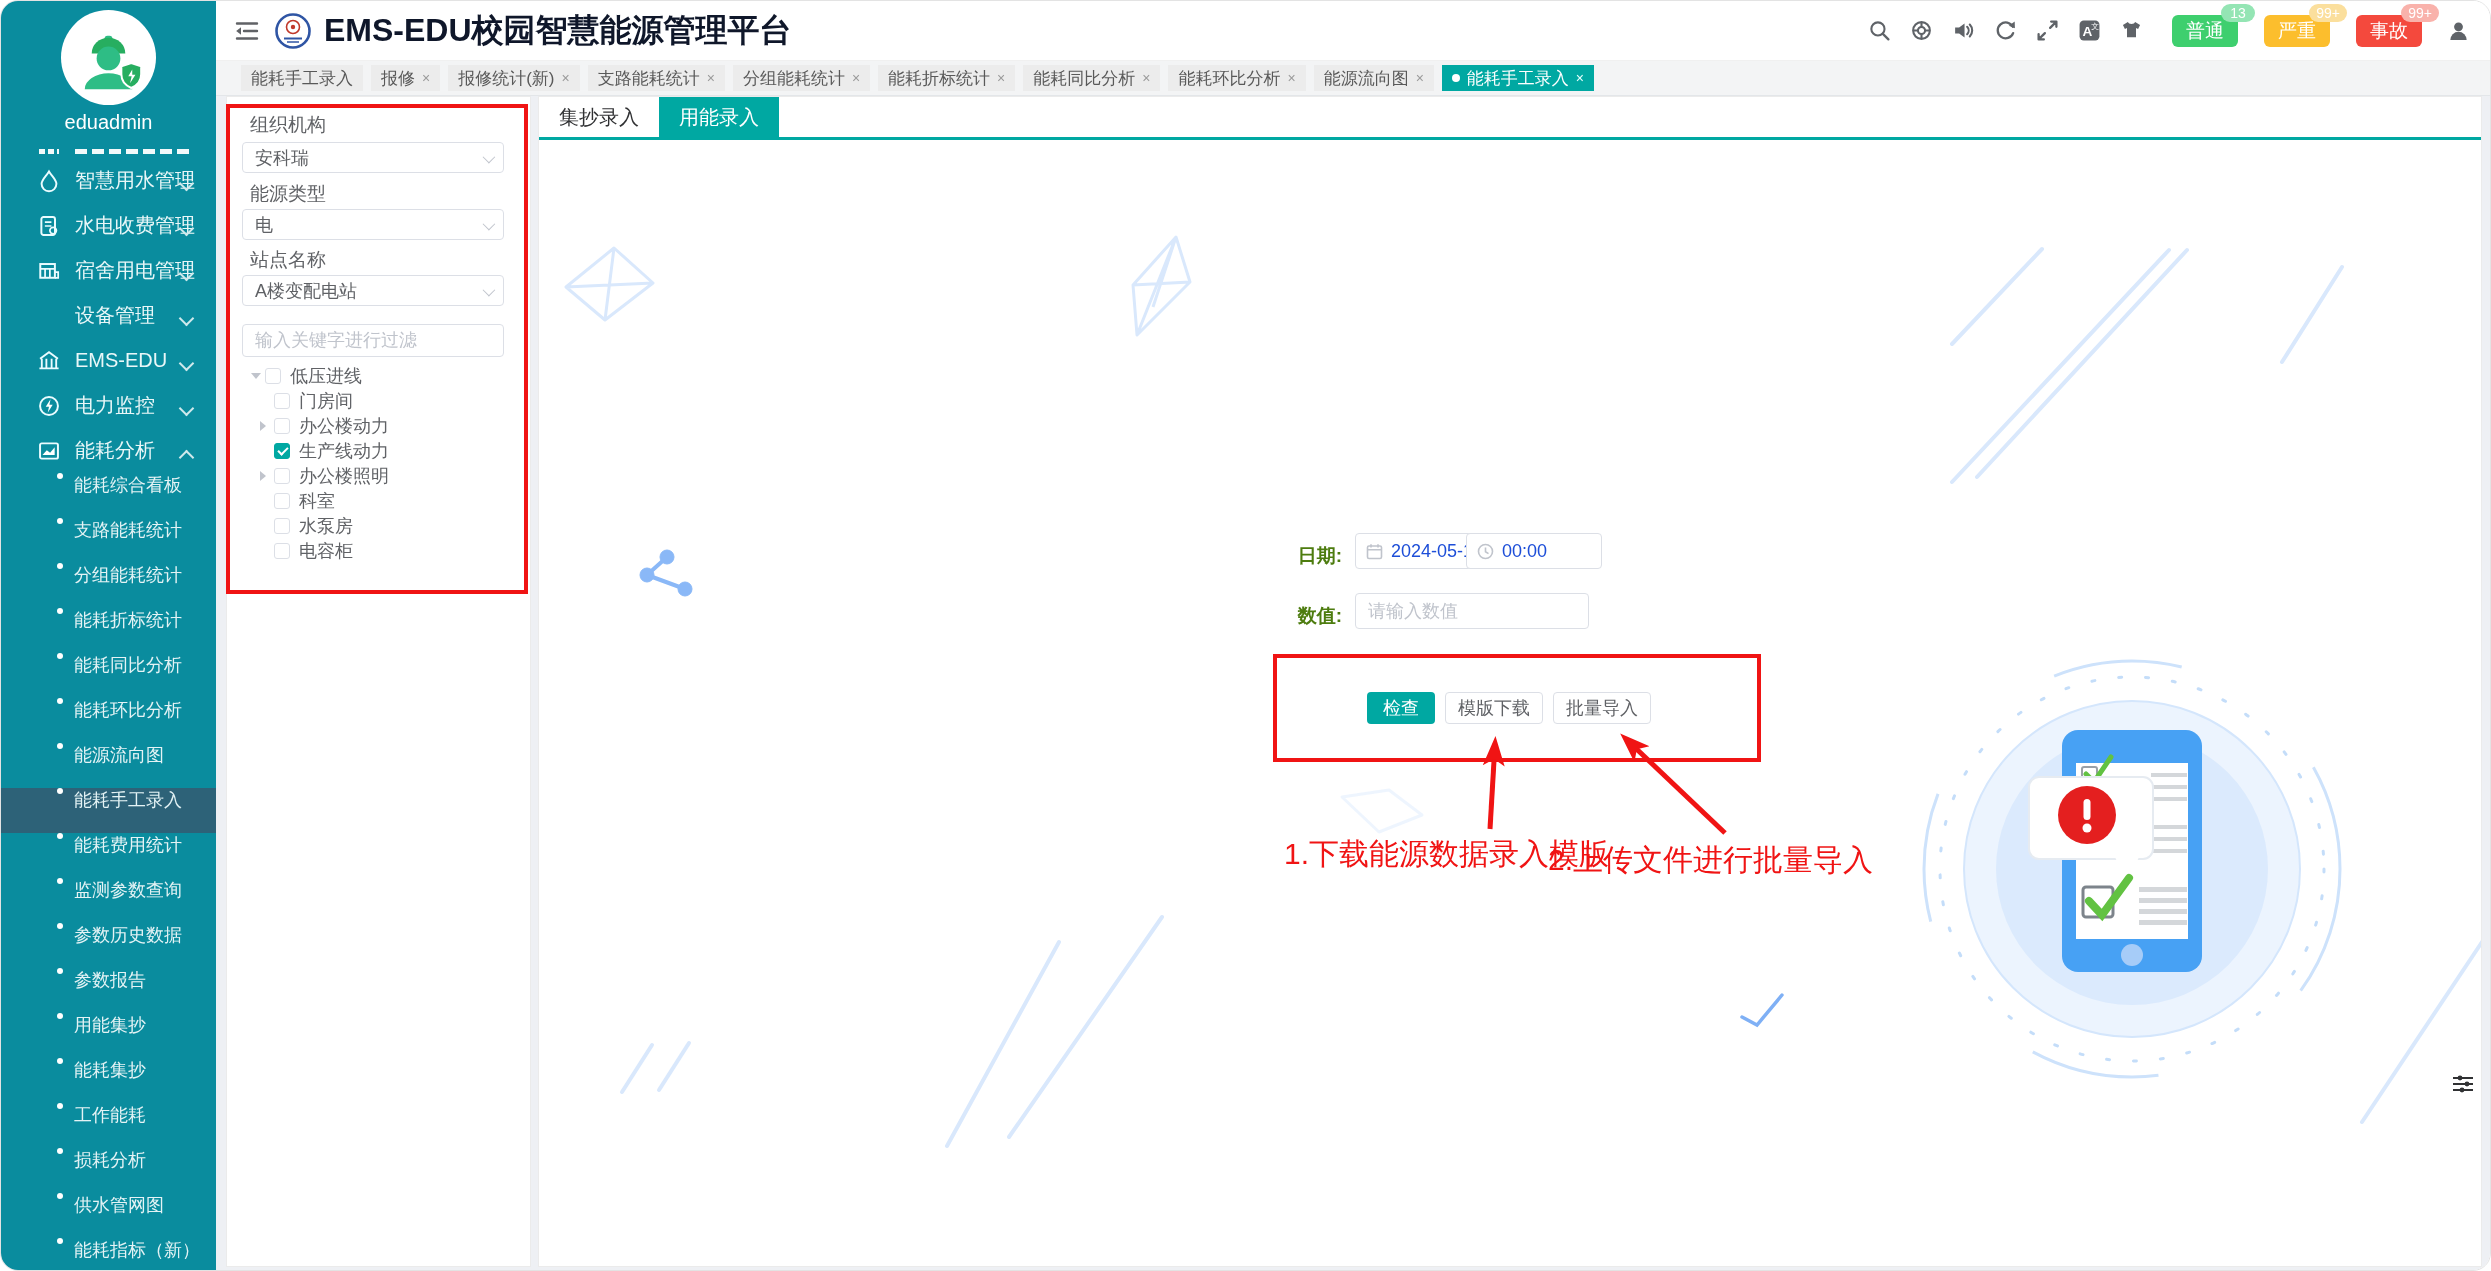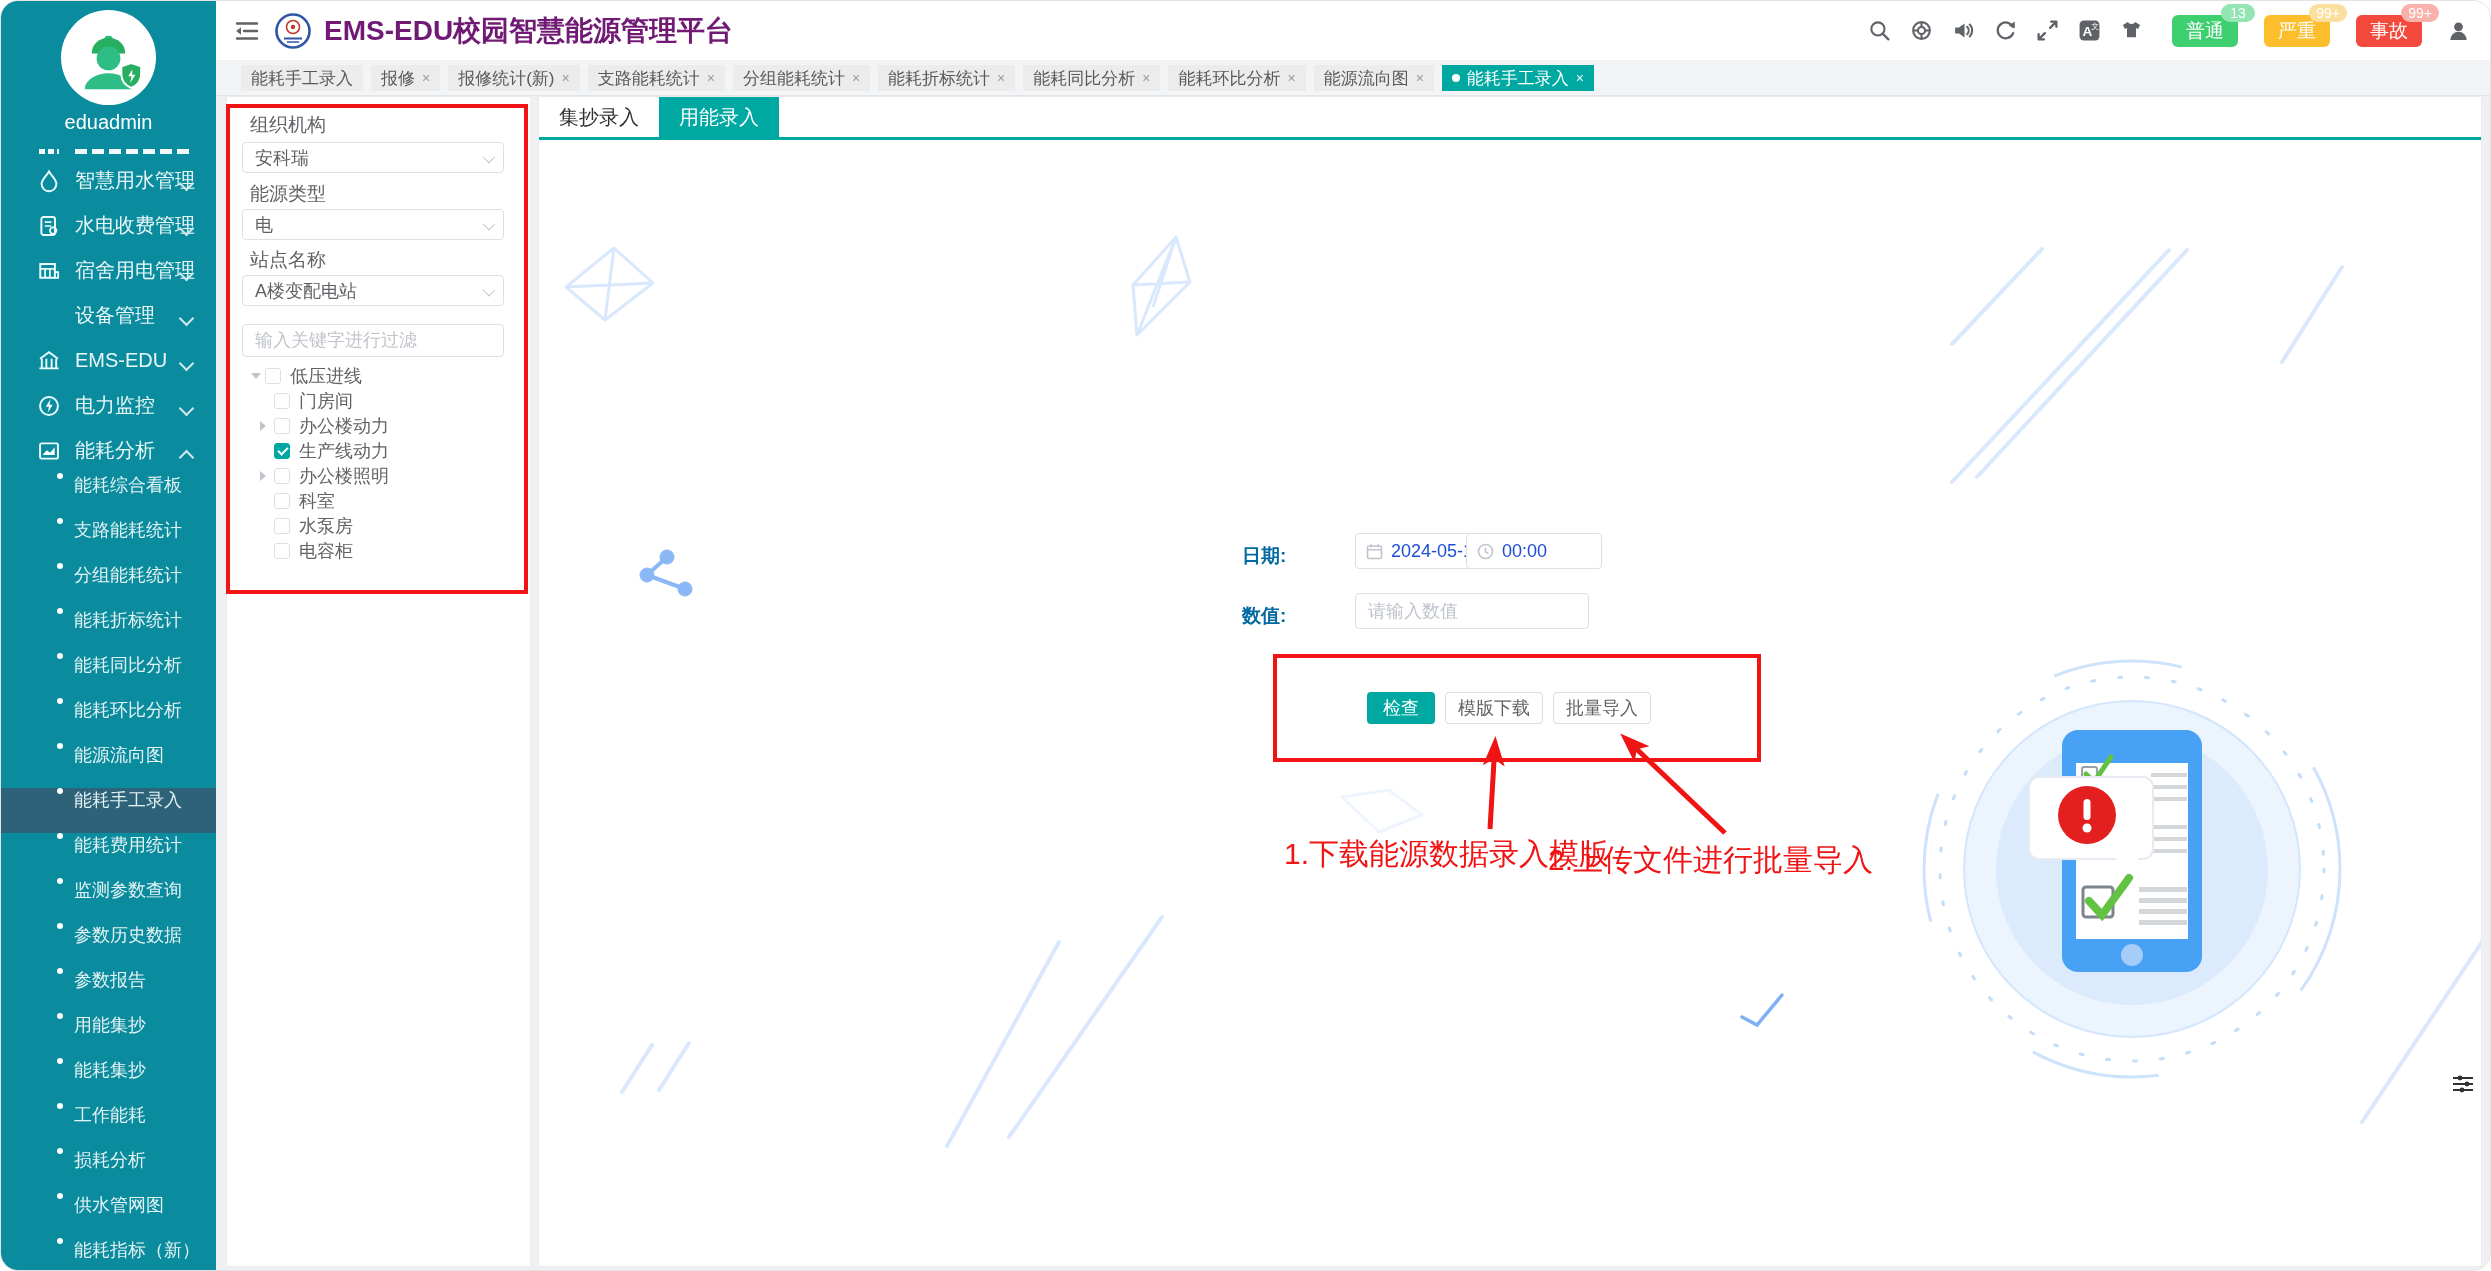--- a/index.html
+++ b/index.html
@@ -26,21 +26,21 @@
   .m-item.expanded .chev{transform:rotate(-135deg);top:24px;}
   .sub-item{height:45px;display:flex;padding-left:56px;color:#e4f3f5;font-size:18px;
        cursor:pointer;box-sizing:border-box;}
   .sub-item .dot{width:6px;height:6px;border-radius:50%;background:#fff;margin-right:11px;flex:0 0 6px;}
   .sub-item.active{background:var(--sidebar-active);}
   
   .header{position:absolute;left:215px;top:0;width:2276px;height:60px;background:#fff;
        border-bottom:1px solid #f0f0f0;display:flex;align-items:center;box-sizing:border-box;}
   .collapse{width:26px;height:24px;margin-left:18px;cursor:pointer;}
   .logo{width:38px;height:38px;margin-left:14px;}
-  .title{font-size:28px;font-weight:700;color:#701a75;margin-left:12px;white-space:nowrap;}
+  .title{font-size:32px;font-weight:700;color:#0f172a;margin-left:12px;white-space:nowrap;}
   .header-right{margin-left:auto;display:flex;align-items:center;gap:19px;padding-right:22px;color:#5f6368;}
   .h-icon{width:23px;height:23px;cursor:pointer;color:#5f6368;}
   .h-icon svg{width:23px;height:23px;display:block;}
   .badge{position:relative;height:32px;padding:0 14px;border-radius:6px;color:#fff;font-size:19px;
        display:flex;align-items:center;cursor:pointer;}
   .badge .cnt{position:absolute;top:-11px;right:-17px;min-width:20px;padding:1px 7px;border-radius:11px;
        font-size:14px;color:#fff;text-align:center;}
   
   .tabbar{position:absolute;left:215px;top:60px;width:2276px;height:35px;background:#f3f4f5;
        border-bottom:1px solid #e3e6e9;display:flex;align-items:center;padding-left:25px;gap:8px;box-sizing:border-box;}
@@ -77,21 +77,21 @@
   .t-cb{width:16px;height:16px;border:1px solid #dcdfe6;border-radius:3px;background:#fff;margin-right:9px;
        box-sizing:border-box;position:relative;flex:0 0 16px;}
   .t-cb.checked{background:var(--accent);border-color:var(--accent);}
   .t-cb.checked::after{content:"";position:absolute;left:4.5px;top:1.5px;width:4px;height:8px;
        border-right:2px solid #fff;border-bottom:2px solid #fff;transform:rotate(45deg);}
   
   .tabs-row{position:relative;height:40px;border-bottom:3px solid var(--accent);display:flex;z-index:2;}
   .w-tab{min-width:95px;padding:16px 20px;display:flex;align-items:center;justify-content:center;
        font-size:20px;color:#303133;cursor:pointer;box-sizing:border-box;}
   .w-tab.active{background:var(--accent);color:#fff;}
-  .form-label{position:absolute;width:100px;text-align:left;font-size:19px;font-weight:700;color:#0369a1;
+  .form-label{position:absolute;width:100px;text-align:right;font-size:19px;font-weight:700;color:#4d7c0f;
        line-height:36px;z-index:2;}
   .inp{position:absolute;height:36px;border:1px solid #dcdfe6;border-radius:4px;background:#fff;
        display:flex;align-items:center;box-sizing:border-box;z-index:2;}
   .inp svg{width:17px;height:17px;margin:0 8px 0 10px;flex:0 0 17px;color:#c0c4cc;}
   .inp input{border:none;outline:none;flex:1;min-width:0;font-size:18px;color:#1d4ed8;background:transparent;
        font-family:inherit;padding:0;}
   .inp.pad input{padding-left:12px;}
   .inp input::placeholder{color:#c0c4cc;}
   .btn{position:absolute;height:32px;border-radius:4px;font-size:18px;display:flex;align-items:center;
        justify-content:center;cursor:pointer;box-sizing:border-box;z-index:2;}

